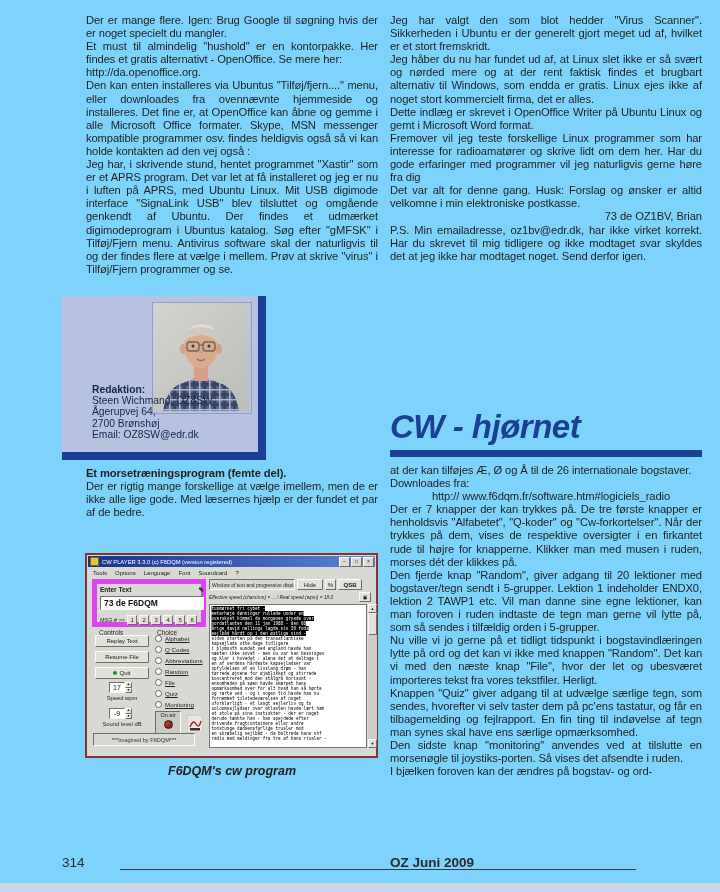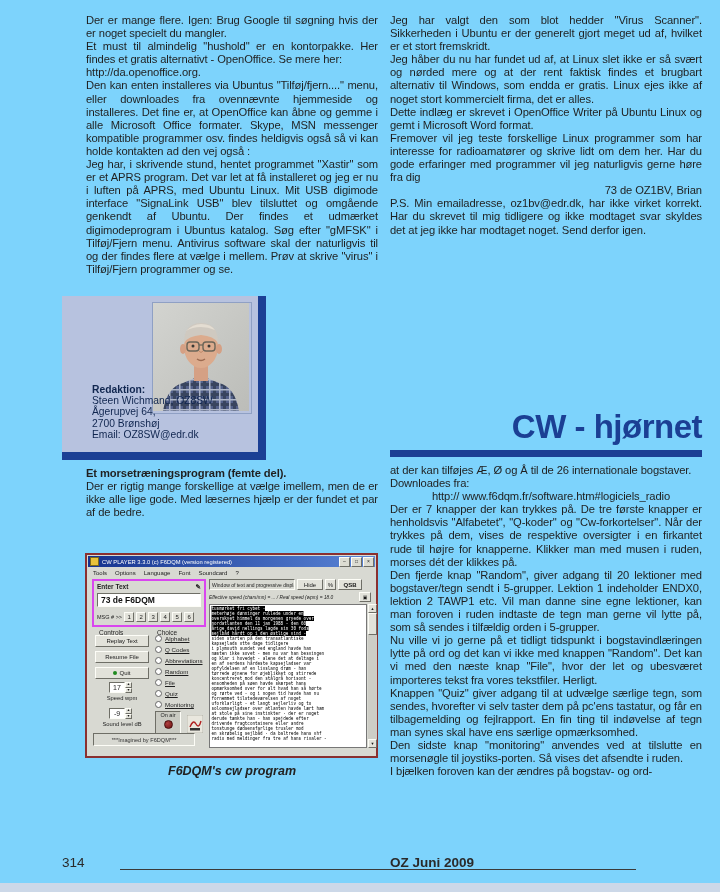--- a/index.html
+++ b/index.html
@@ -20,39 +20,39 @@
   #col-bl2{left:86px;top:786px;width:292px;}
 
   
   .redaktion-box{position:absolute;left:62px;top:296px;width:196px;height:156px;background:#b7c2df;}
   .redaktion-text{position:absolute;left:30px;top:88px;font-size:10.3px;line-height:11.2px;color:#10264f;}
   .photo{position:absolute;left:90px;top:6px;width:98px;height:110px;border:1px solid #8fa0c4;}
   .vbar{position:absolute;left:258px;top:296px;width:8px;height:164px;background:#1b3f94;}
   .hbar-left{position:absolute;left:62px;top:452px;width:204px;height:8px;background:#1b3f94;}
 
   
-  .cw-title{position:absolute;left:390px;top:408px;width:312px;text-align:right;font-size:33px;font-weight:bold;color:#1b3f94;letter-spacing:-0.5px;}
+  .cw-title{position:absolute;left:390px;top:408px;width:312px;font-size:33px;font-weight:bold;font-style:italic;color:#1b3f94;letter-spacing:-0.5px;}
   .cw-rule{position:absolute;left:390px;top:450px;width:312px;height:7px;background:#1b3f94;}
 
   
   .page-number{position:absolute;left:62px;top:855px;font-size:13.5px;font-weight:normal;color:#2a2a2a;}
   .footer-line{position:absolute;left:120px;top:869px;width:516px;border-top:1.4px solid #3a3a3a;}
   .issue{position:absolute;left:390px;top:855px;width:312px;text-align:left;font-size:13.5px;font-weight:bold;color:#2a2a2a;}
   .bottom-bar{position:absolute;left:0;top:883px;width:720px;height:9px;background:#ccd8e8;}
 
   
   .cw-window{position:absolute;left:85px;top:553px;width:293px;height:205px;background:#d8d9d2;border:2px solid #8a3030;box-sizing:border-box;}
   .titlebar{position:absolute;left:1px;top:1px;width:287px;height:11px;background:linear-gradient(90deg,#16338f,#5a85d6);display:flex;align-items:center;color:#fff;font-size:5.8px;white-space:nowrap;overflow:hidden;}
   .titlebar .appicon{width:7px;height:7px;background:#e8c23a;border:1px solid #7a6a1a;margin:0 3px 0 2px;flex:0 0 auto;}
   .winbtns{position:absolute;right:2px;top:2px;display:flex;gap:1px;}
   .winbtn{width:9px;height:8px;background:#dcdcd2;border:1px solid;border-color:#fdfdf7 #6e6e66 #6e6e66 #fdfdf7;font-size:5px;line-height:7px;text-align:center;color:#222;}
   .menubar{position:absolute;left:1px;top:13px;width:287px;height:9px;display:flex;gap:8px;align-items:center;padding-left:5px;font-size:6px;color:#222;}
   .btn3d{background:#e2e2da;border:1px solid;border-color:#fdfdf7 #6e6e66 #6e6e66 #fdfdf7;font-size:6px;display:flex;align-items:center;justify-content:center;color:#1a1a1a;box-sizing:border-box;}
   .sunken{border:1px solid;border-color:#6e6e66 #fdfdf7 #fdfdf7 #6e6e66;box-sizing:border-box;}
-  .grp{position:absolute;border:2px solid #d946ef;box-sizing:border-box;text-align:right;}
+  .grp{position:absolute;border:5px solid #d946ef;box-sizing:border-box;text-align:right;}
 
   .enter-grp{left:5px;top:24px;width:114px;height:48px;}
   .enter-head{position:absolute;left:3px;top:2px;width:104px;display:flex;justify-content:space-between;font-size:6.5px;font-weight:bold;}
   .enter-input{position:absolute;left:3px;top:12px;width:104px;height:14px;background:#fff;font-size:8.5px;font-weight:bold;display:flex;align-items:center;padding-left:3px;box-sizing:border-box;color:#111;}
   .msg-row{position:absolute;left:3px;top:31px;display:flex;align-items:center;gap:2px;font-size:5.5px;}
   .msg-btn{width:10px;height:10px;}
 
   .controls-label{position:absolute;left:12px;top:74px;font-size:6.5px;}
   .ctl-btn{position:absolute;left:8px;width:54px;height:12px;}
   .quit-dot{display:inline-block;width:4px;height:4px;background:#1f8a1f;border-radius:50%;margin-right:2px;}
@@ -102,20 +102,21 @@
     <p>http://da.openoffice.org.</p>
     <p>Den kan enten installeres via Ubuntus "Tilføj/fjern...." menu, eller downloades fra ovennævnte hjemmeside og installeres. Det fine er, at OpenOffice kan åbne og gemme i alle Microsoft Office formater.  Skype, MSN messenger kompatible programmer osv. findes heldigvis også så vi kan holde kontakten ad den vej også :</p>
     <p>Jeg har, i skrivende stund, hentet programmet "Xastir" som er et APRS program. Det var let at få installeret og jeg er nu i luften på APRS, med Ubuntu Linux. Mit USB digimode interface "SignaLink USB" blev tilsluttet og omgående genkendt af Ubuntu. Der findes et udmærket digimodeprogram i Ubuntus katalog. Søg efter "gMFSK" i Tilføj/Fjern menu. Antivirus software skal der naturligvis til og der findes flere at vælge i mellem. Prøv at skrive "virus" i Tilføj/Fjern programmer og se.</p>
   </div>
 
   <div class="col" id="col-tr">
     <p>Jeg har valgt den som blot hedder "Virus Scanner". Sikkerheden i Ubuntu er der generelt gjort meget ud af, hvilket er et stort fremskridt.</p>
     <p>Jeg håber du nu har fundet ud af, at Linux slet ikke er så svært og nørded mere og at der rent faktisk findes et brugbart alternativ til Windows, som endda er gratis. Linux ejes ikke af noget stort kommercielt firma, det er alles.</p>
     <p>Dette indlæg er skrevet i OpenOffice Writer på Ubuntu Linux og gemt i Microsoft Word format.</p>
     <p>Fremover vil jeg teste forskellige Linux programmer som har interesse for radioamatører og skrive lidt om dem her. Har du gode erfaringer med programmer vil jeg naturligvis gerne høre fra dig</p>
+    <p>Det var alt for denne gang. Husk: Forslag og ønsker er altid velkomne i min elektroniske postkasse.</p>
     <p class="right-align">73 de OZ1BV, Brian</p>
     <p>P.S. Min emailadresse, oz1bv@edr.dk, har ikke virket korrekt. Har du skrevet til mig tidligere og ikke modtaget svar skyldes det at jeg ikke har modtaget noget. Send derfor igen.</p>
   </div>
 
   <div class="redaktion-box">
     <div class="photo">
       <svg width="96" height="108" viewBox="0 0 96 108" xmlns="http://www.w3.org/2000/svg">
         <rect x="0" y="0" width="96" height="108" fill="#cbccc8"></rect>
         <rect x="0" y="0" width="96" height="108" fill="url(#g1)" opacity="0.35"></rect>
         <defs>

